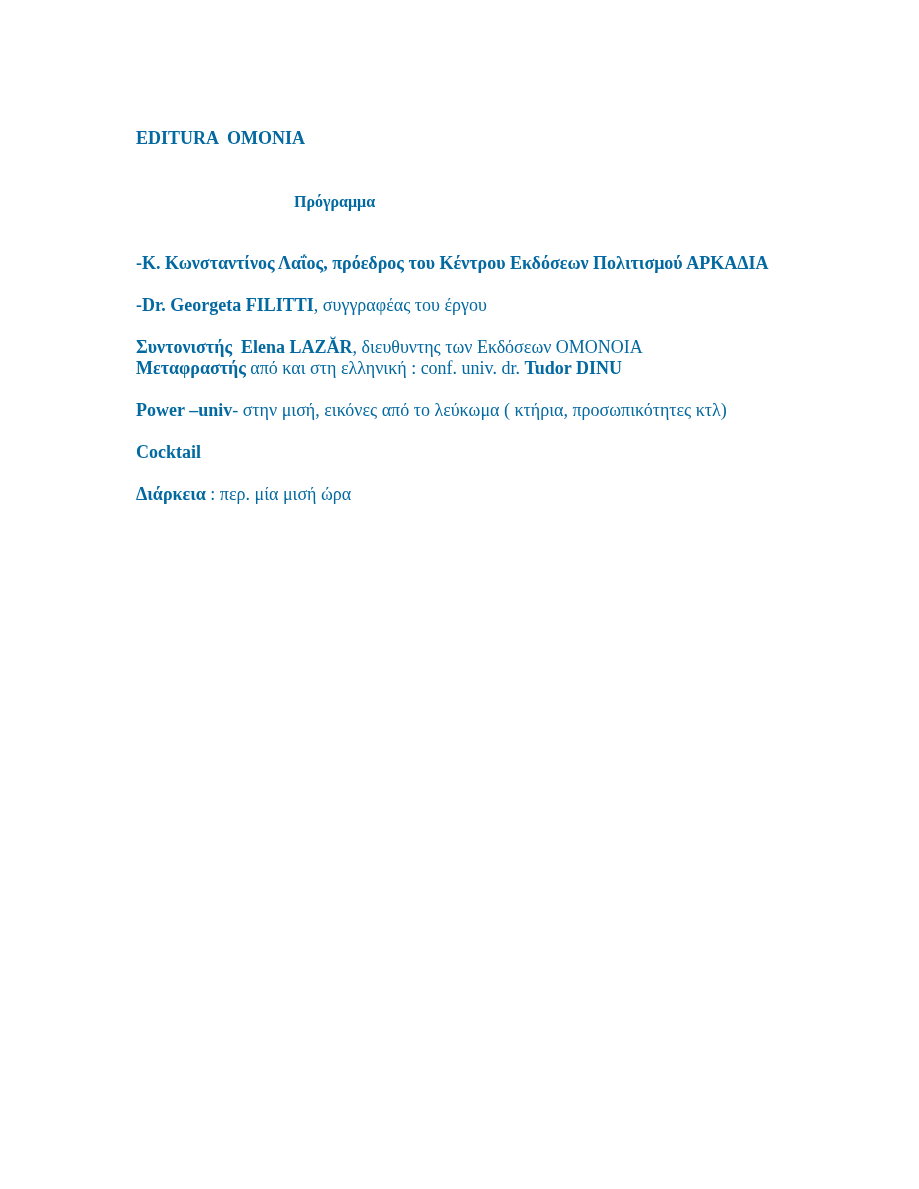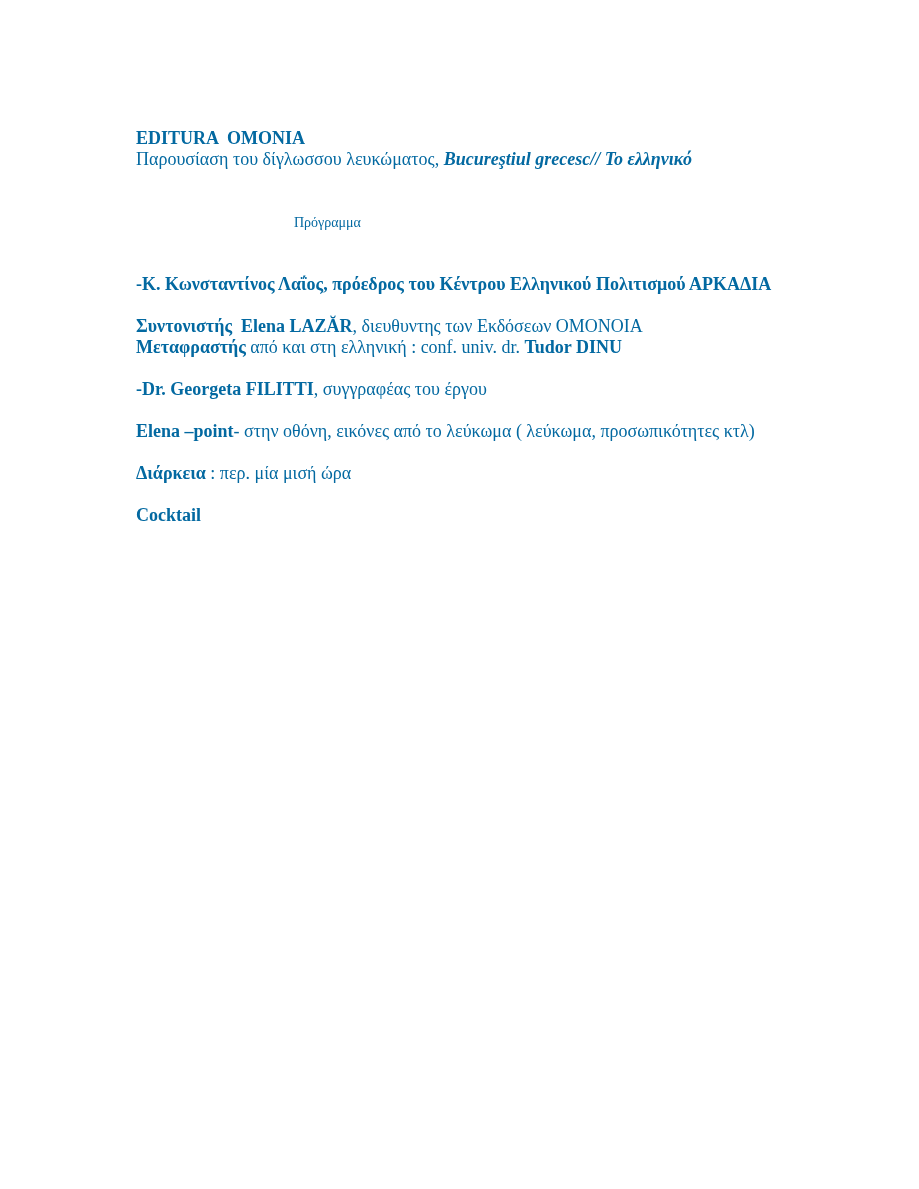--- a/index.html
+++ b/index.html
@@ -27,53 +27,52 @@
   .line {
     margin: 0;
   }
   .para {
     margin: 0 0 21px 0;
   }
   .header-block {
     margin: 0 0 0 0;
   }
   .title {
-    font-size: 14px;
+    font-size: 16px;
     line-height: 21px;
-    font-weight: normal;
+    font-weight: bold;
     margin: 42px 0 41px 158px;
   }
   .b { font-weight: bold; }
   .i { font-style: italic; }
   .run { white-space: pre-wrap; }
 </style>
 </head>
 <body>
 
 <div class="page">
   <div class="doc">
 
     <div class="header-block">
       <p class="line b"><span class="run">EDITURA  OMONIA</span></p>
-      <p class="line"><span class="run">Παρουσίαση του δίγλωσσου λευκώματος, </span><span class="run b i">Bucureştiul grecesc// Το ελληνικό</span></p>
     </div>
 
     <h2 class="title">Πρόγραμμα</h2>
 
 
 
-    <p class="para b"><span class="run">-Κ. Κωνσταντίνος Λαΐος, πρόεδρος του Κέντρου Ελληνικού Πολιτισμού ΑΡΚΑΔΙΑ</span></p>
+    <p class="para b"><span class="run">-Κ. Κωνσταντίνος Λαΐος, πρόεδρος του Κέντρου Εκδόσεων Πολιτισμού ΑΡΚΑΔΙΑ</span></p>
+
+    <p class="para"><span class="run b">-Dr. Georgeta FILITTI</span><span class="run">, συγγραφέας του έργου</span></p>
 
     <p class="para">
       <span class="line" style="display:block;"><span class="run b">Συντονιστής  Elena LAZĂR</span><span class="run">, διευθυντης των Εκδόσεων ΟΜΟΝΟΙΑ</span></span>
       <span class="line" style="display:block;"><span class="run b">Μεταφραστής</span><span class="run"> από και στη ελληνική : conf. univ. dr. </span><span class="run b">Tudor DINU</span></span>
     </p>
 
-    <p class="para"><span class="run b">-Dr. Georgeta FILITTI</span><span class="run">, συγγραφέας του έργου</span></p>
+    <p class="para"><span class="run b">Power –univ</span><span class="run">- στην μισή, εικόνες από το λεύκωμα ( κτήρια, προσωπικότητες κτλ)</span></p>
 
-    <p class="para"><span class="run b">Elena –point</span><span class="run">- στην οθόνη, εικόνες από το λεύκωμα ( λεύκωμα, προσωπικότητες κτλ)</span></p>
+    <p class="para b"><span class="run">Cocktail</span></p>
 
     <p class="para"><span class="run b">Διάρκεια</span><span class="run"> : περ. μία μισή ώρα</span></p>
-
-    <p class="para b"><span class="run">Cocktail</span></p>
 
   </div>
 </div>
 
 </body></html>

